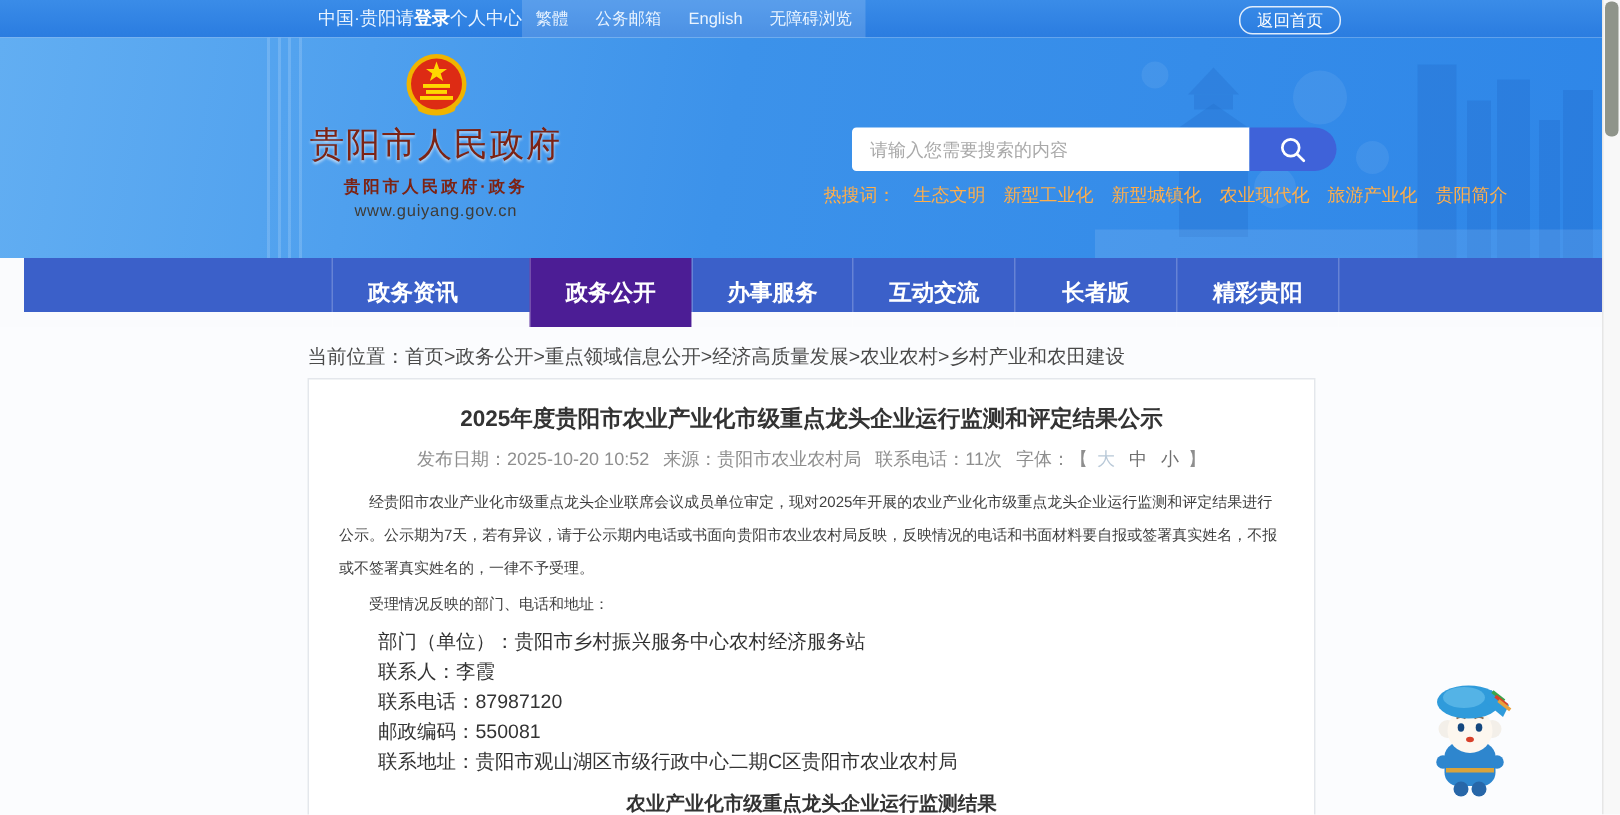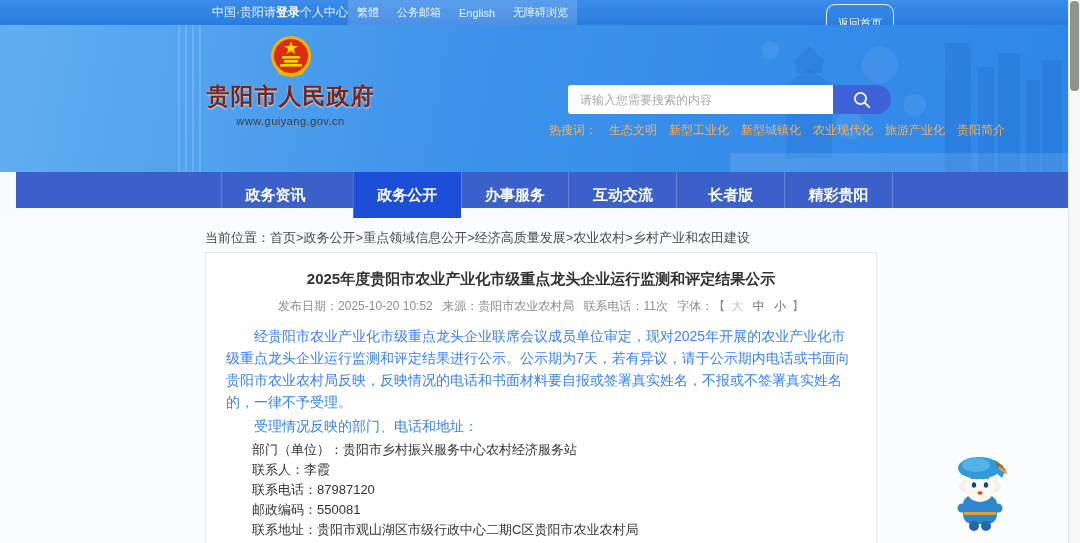--- a/index.html
+++ b/index.html
@@ -19,38 +19,38 @@
   .topbar-inner { margin-left:212px; display:flex; align-items:center; white-space:nowrap; }
   .topbar a, .top-link { color:#eaf4ff; text-decoration:none; cursor:pointer; }
   .login-bold { font-weight:bold; color:#ffffff; }
   .pill {
     background:rgba(255,255,255,0.16); border-radius:10px;
     padding:19px 9px; font-size:11px; cursor:pointer;
   }
   .back-home {
     position:absolute; left:826px; top:4px;
     border:1px solid rgba(255,255,255,0.85); border-radius:9px;
-    padding:11px 11px; font-size:11px; color:#fff; cursor:pointer;
+    padding:1px 11px; font-size:11px; color:#fff; cursor:pointer;
   }
   
   .header {
     position:absolute; top:25px; left:0; width:1080px; height:147px;
     background:linear-gradient(100deg,#62aef2 0%, #3c92ea 45%, #2e86e8 100%);
     overflow:hidden;
   }
   .header-stripes {
     position:absolute; left:178px; top:0; width:26px; height:147px;
     background:repeating-linear-gradient(90deg, rgba(255,255,255,0.35) 0 2px, transparent 2px 7px);
     opacity:.45;
   }
   .skyline { position:absolute; right:10px; top:0; opacity:.6; }
   .logo-block { position:absolute; left:203px; top:10px; width:175px; text-align:center; cursor:pointer; }
   .emblem { display:block; margin:0 auto 2px; }
   .org-name {
-    font-size:23px; font-weight:bold; color:#7c2314; letter-spacing:1px;
+    font-size:23px; font-weight:normal; color:#7c2314; letter-spacing:1px;
     text-shadow:0 1px 2px rgba(255,255,255,0.75);
     font-family:"Liberation Serif", serif;
   }
   .org-subtitle { margin-top:5px; font-size:11px; font-weight:bold; color:#7c2314; letter-spacing:2px; }
   .website { margin-top:3px; font-size:11px; color:#3f3b36; letter-spacing:0.5px; }
   .search-wrap { position:absolute; left:568px; top:60px; display:flex; height:29px; }
   .search-input {
     width:265px; height:29px; border:none; outline:none;
     border-radius:3px 0 0 3px; padding:0 12px; font-size:12px; color:#333;
     font-family:"Liberation Sans", sans-serif;
@@ -68,36 +68,36 @@
   .hot-word { cursor:pointer; color:#ffae4a; }
   
   .navbar { position:absolute; top:172px; left:16px; width:1080px; height:36px; background:#3b60c9; }
   .nav-items { position:absolute; left:205px; top:0; width:672px; height:46px; display:flex; }
   .nav-item {
     flex:1; display:flex; align-items:center; justify-content:center;
     color:#fff; font-size:15px; font-weight:bold; cursor:pointer;
     border-left:1px solid rgba(255,255,255,0.22);
   }
   .nav-item:last-child { border-right:1px solid rgba(255,255,255,0.22); }
-  .nav-item.active { background:#1d4ed8;margin-left:24px; }
+  .nav-item.active { background:#4c1d95;margin-left:24px; }
   
   .content-bg { position:absolute; top:218px; left:0; width:1080px; height:325px; background:#fbfcfe; }
   .breadcrumb { position:absolute; top:229px; left:205px; font-size:13px; color:#4a4a4a; }
   .breadcrumb .path { color:#4a4a4a; cursor:pointer; }
   .card {
     position:absolute; top:252px; left:205px; width:672px; height:560px;
     background:#fff; border:1px solid #e4e7ec; padding:17px 20px 0;
   }
   .article-title { text-align:center; font-size:15px; font-weight:bold; color:#333; margin-bottom:9px; }
   .article-meta { text-align:center; font-size:12px; color:#8e8e8e; margin-bottom:10px; white-space:nowrap; }
   .article-meta span { margin:0 3px; }
   .font-ctrl { cursor:pointer; }
   .font-large { color:#b9c9d8; }
   .font-medium, .font-small { color:#6f6f6f; }
-  .para { font-size:14px; color:#3b82f6; line-height:22px; text-indent:2em; }
+  .para { font-size:10px; color:#404040; line-height:22px; text-indent:2em; }
   .para.second { margin-top:2px; }
   .contact-line { font-size:13px; color:#333; line-height:14px; text-indent:2em; margin-top:6px; }
   .contact-line:first-of-type { margin-top:8px; }
   .table-caption { text-align:center; font-size:13px; font-weight:bold; color:#333; margin:12px 0 6px; }
   
   .mascot { position:absolute; left:950px; top:452px; width:64px; height:86px; cursor:pointer; }
   
   .scrollbar-track {
     position:absolute; right:0; top:0; width:12px; height:543px;
     background:#f8f8f8; border-left:1px solid #e6e6e6;
@@ -151,20 +151,21 @@
     <svg class="emblem" width="42" height="44" viewBox="0 0 42 44">
       <circle cx="21" cy="21" r="20" fill="#f0b400"></circle>
       <circle cx="21" cy="21" r="17" fill="#dd2b14"></circle>
       <polygon points="21,6 22.8,11 28,11 23.8,14 25.4,19 21,16 16.6,19 18.2,14 14,11 19.2,11" fill="#ffd700"></polygon>
       <rect x="12" y="21" width="18" height="2.6" fill="#ffd700"></rect>
       <rect x="14" y="25" width="14" height="2.6" fill="#ffd700"></rect>
       <rect x="10" y="29" width="22" height="2.6" fill="#ffd700"></rect>
       <path d="M8 36 Q21 42 34 36 L33 39 Q21 45 9 39 Z" fill="#f0b400"></path>
     </svg>
     <div class="org-name">贵阳市人民政府</div>
+    <div class="org-subtitle">贵阳市人民政府·政务</div>
     <div class="website">www.guiyang.gov.cn</div>
   </div>
 
   <div class="search-wrap">
     <input class="search-input" type="text" placeholder="请输入您需要搜索的内容" style="">
     <button class="search-btn">
       <svg width="22" height="22" viewBox="0 0 22 22">
         <circle cx="9.5" cy="9.5" r="5.6" fill="none" stroke="#ffffff" stroke-width="1.8"></circle>
         <line x1="13.8" y1="13.8" x2="18.2" y2="18.2" stroke="#ffffff" stroke-width="1.8" stroke-linecap="round"></line>
       </svg>

